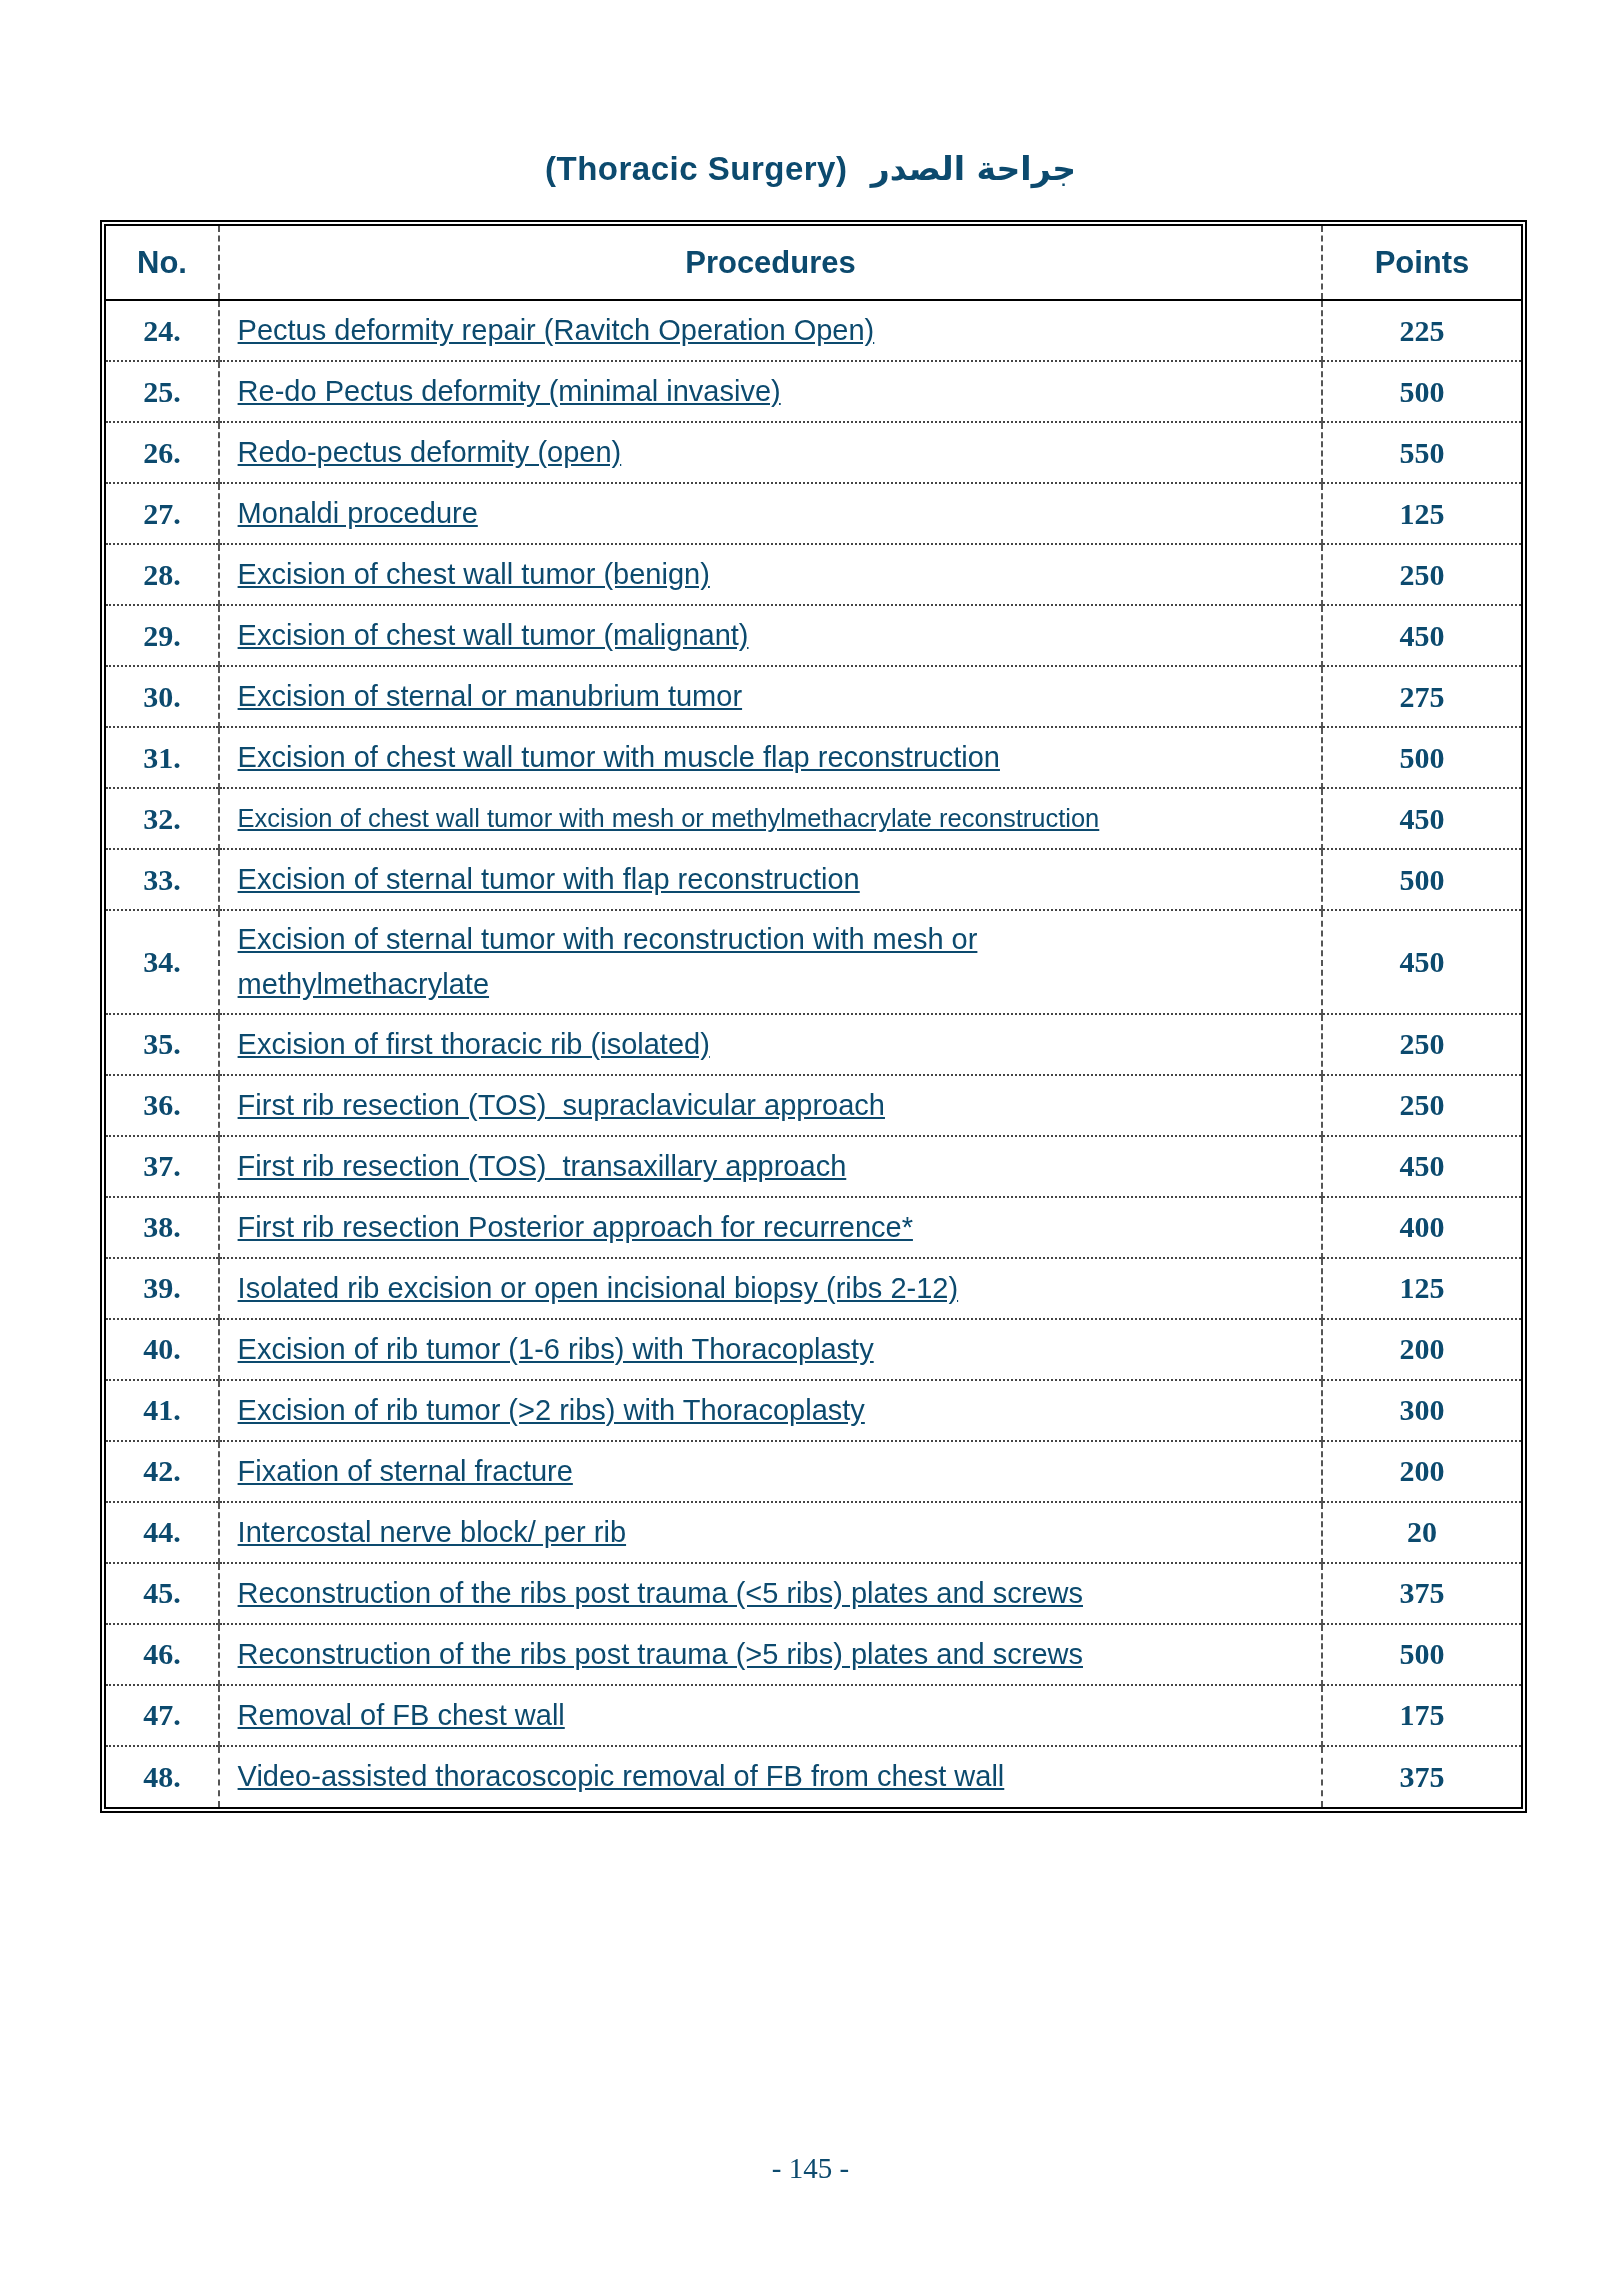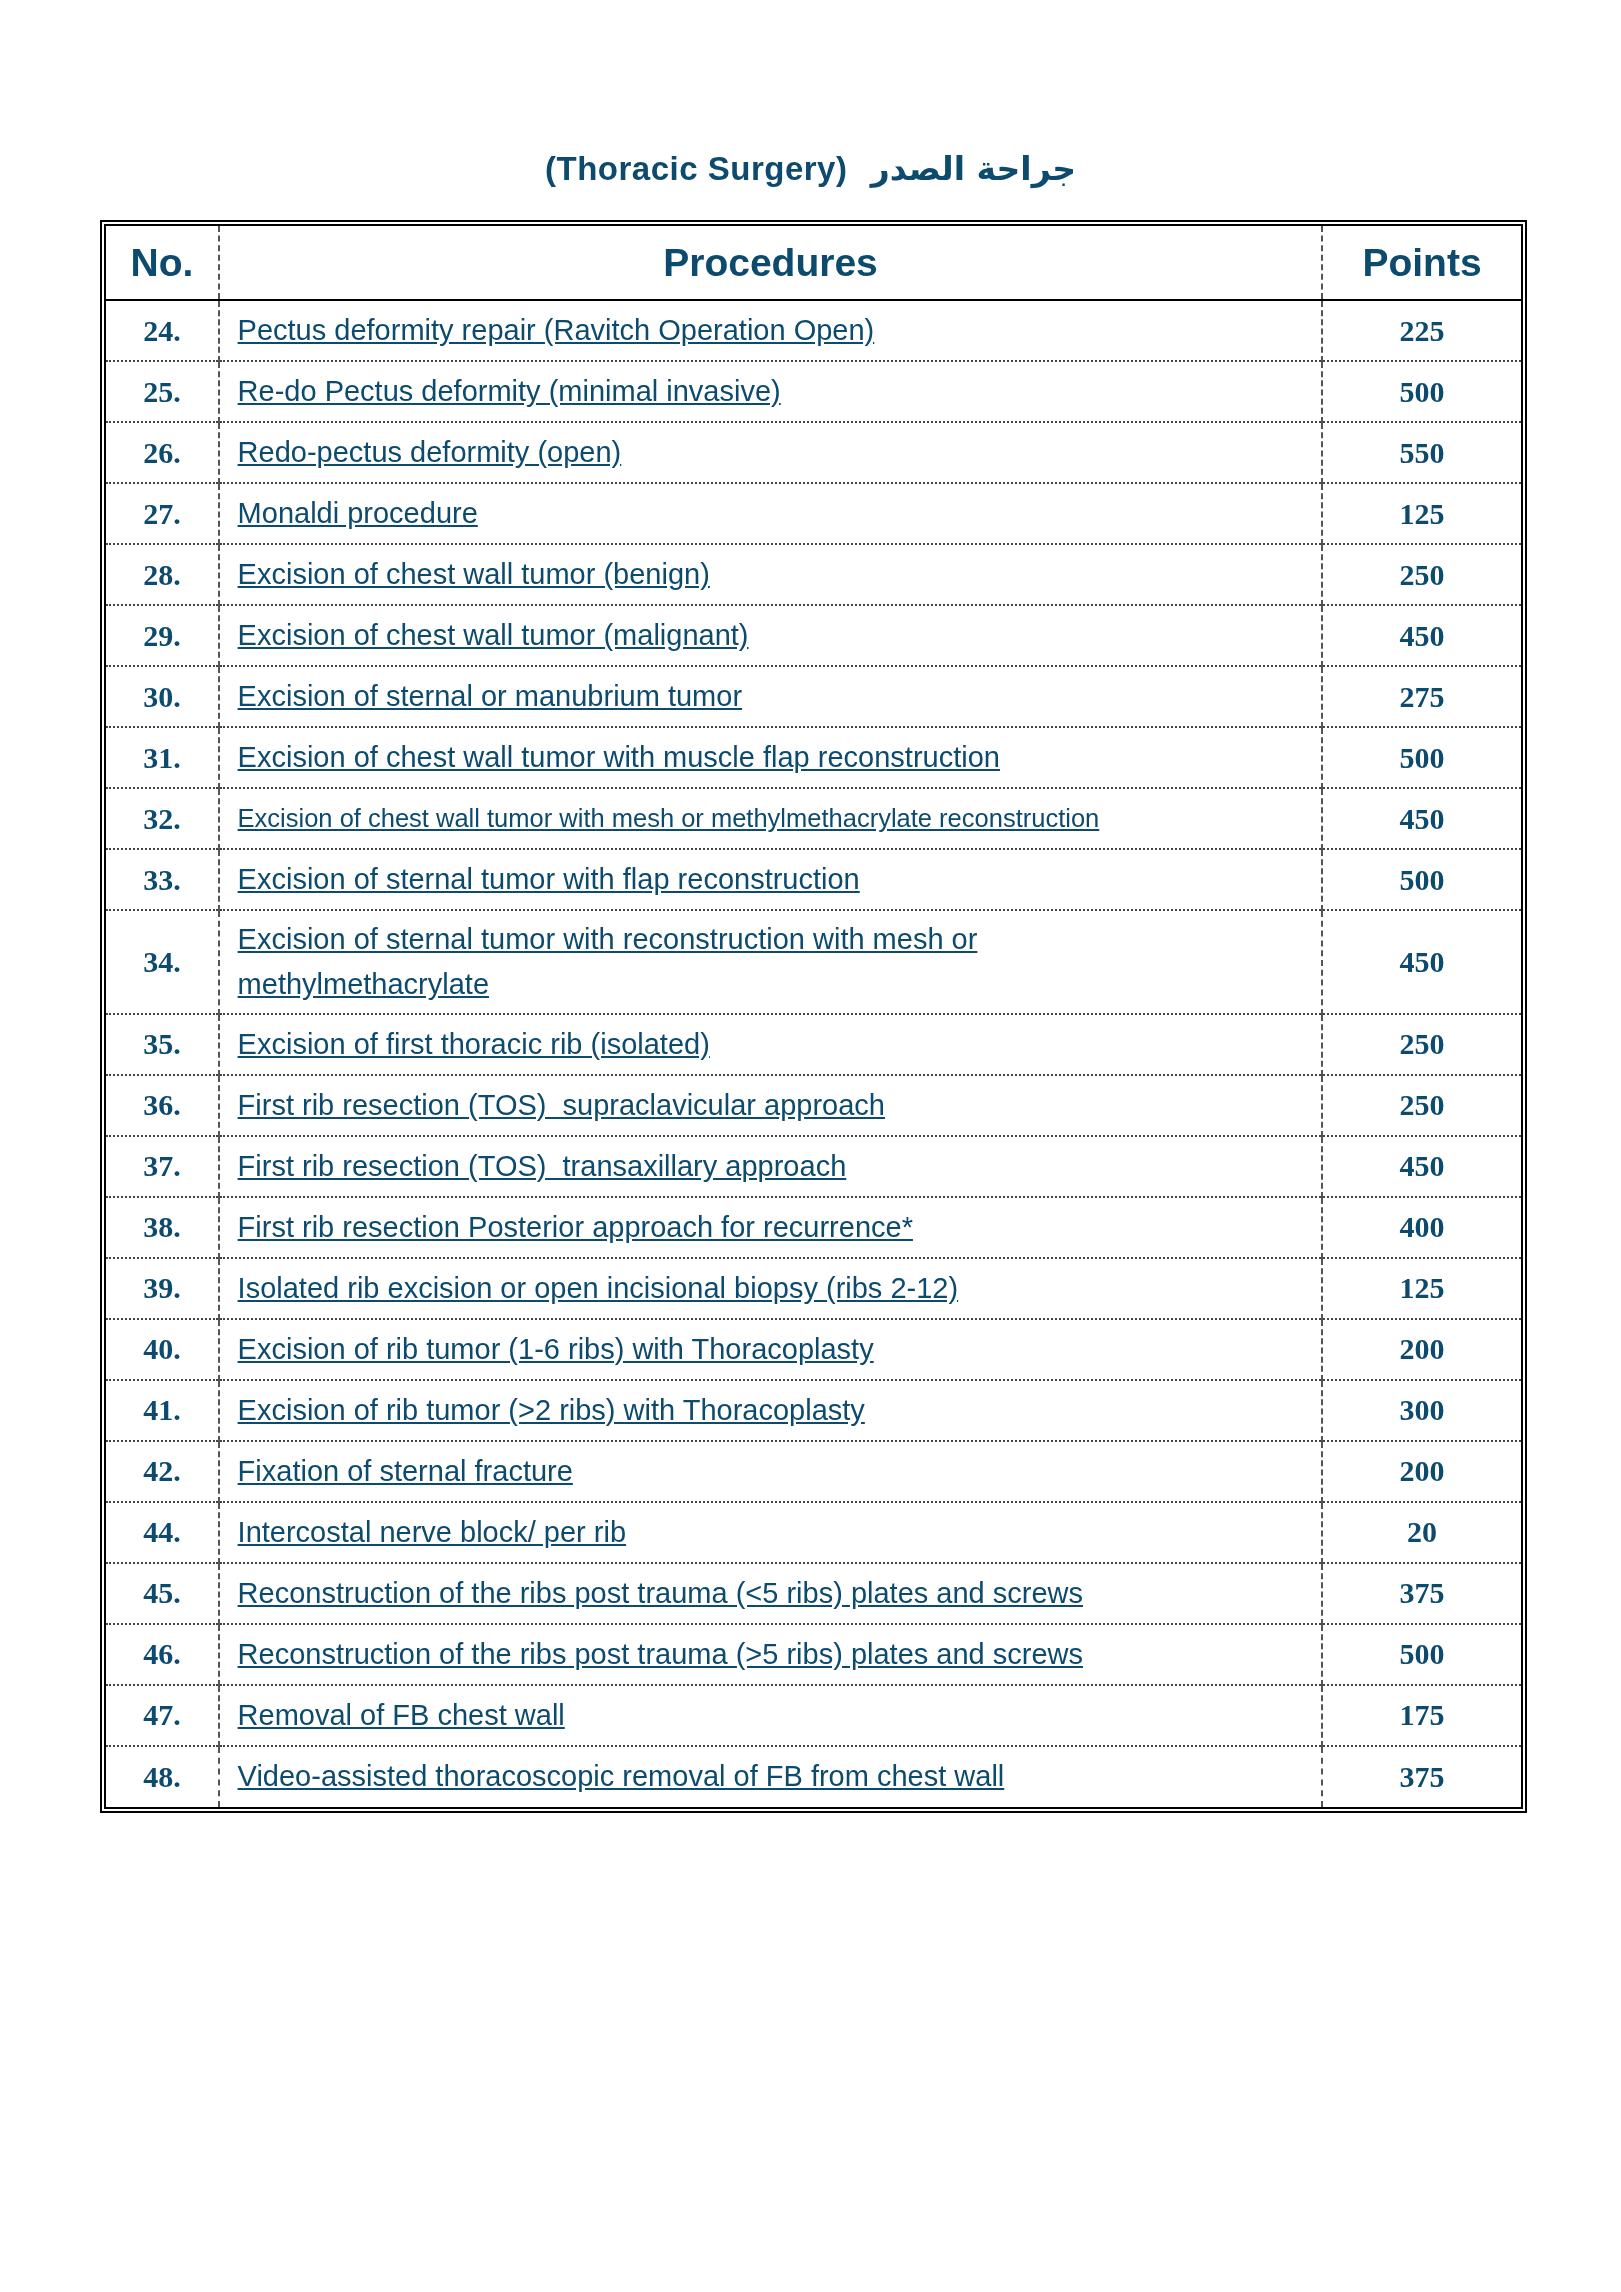--- a/index.html
+++ b/index.html
@@ -41,21 +41,21 @@
     outline-offset: 2px;
     background: #fff;
   }
   table.proc-table {
     width: 100%;
     border-collapse: collapse;
     table-layout: fixed;
   }
   thead th {
     height: 71px;
-    font-size: 39px;
+    font-size: 31px;
     font-weight: bold;
     text-align: center;
     vertical-align: middle;
     border-bottom: 2.9px solid #000;
     background: #fff;
   }
   tbody td {
     height: 61px;
     vertical-align: middle;
     box-sizing: border-box;
@@ -237,15 +237,16 @@
           </tr>
           <tr>
             <td class="col-no">48.</td>
             <td class="col-proc">Video-assisted thoracoscopic removal of FB from chest wall</td>
             <td class="col-points">375</td>
           </tr>
         </tbody>
     </table>
   </div>
 
+  <div class="footer">- 145 -</div>
 
 </div>
 
 
 </body></html>

